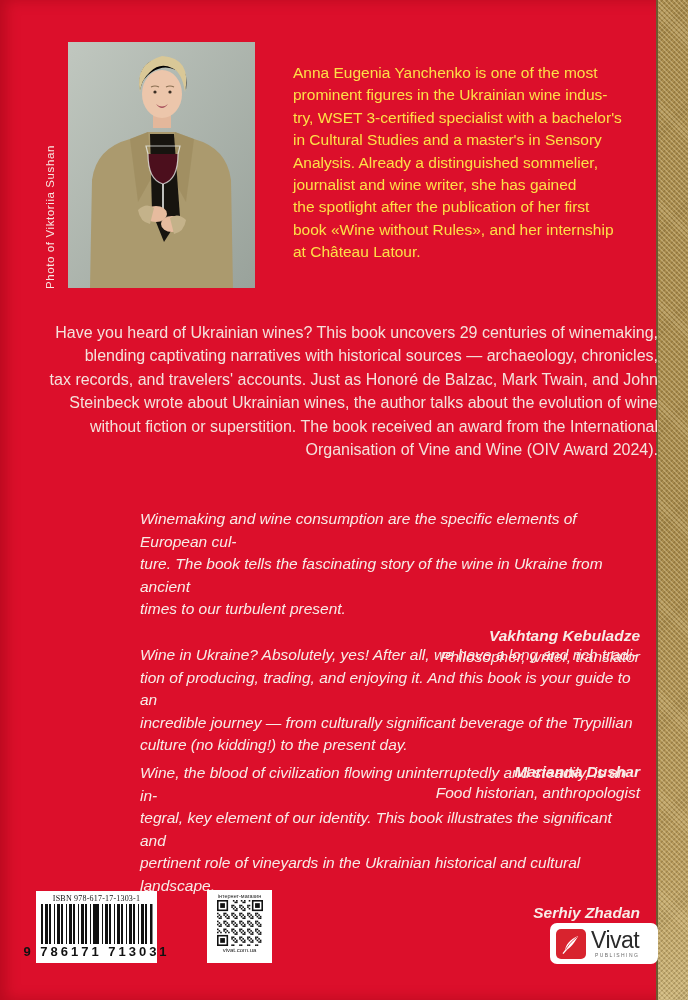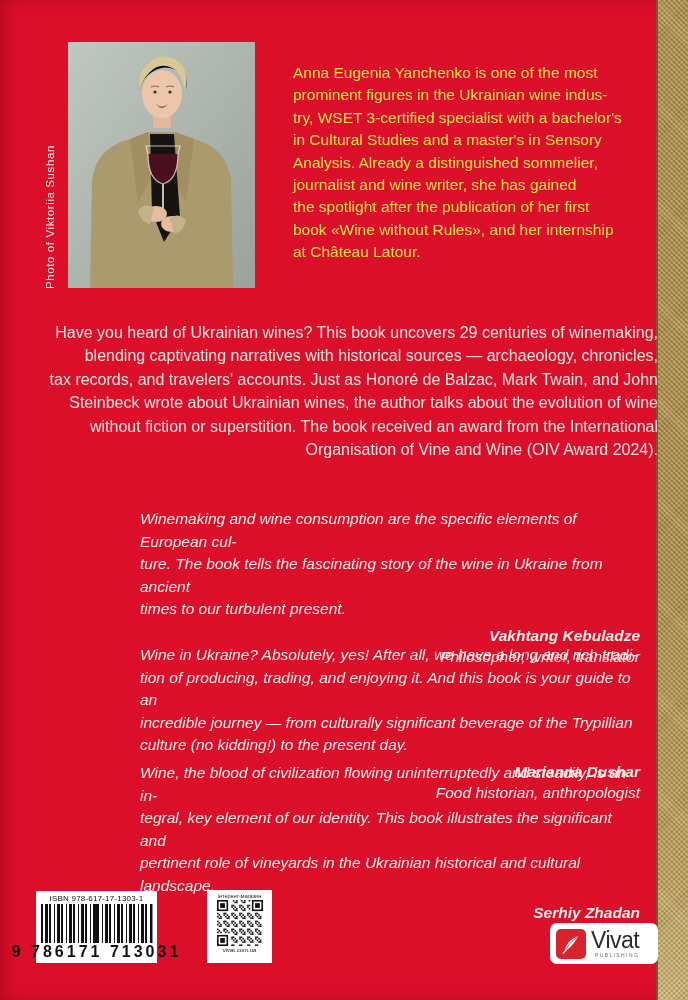--- a/index.html
+++ b/index.html
@@ -63,24 +63,24 @@
     font-size:15.5px;line-height:21px;
   }
   .q1{top:508px;} .q2{top:644px;} .q3{top:762px;}
   
   .isbn-box{
     position:absolute;left:36px;top:891px;width:121px;height:72px;
     background:#fff;color:#111;
     display:flex;flex-direction:column;align-items:center;
     padding:2px 3px;box-sizing:border-box;
   }
-  .isbn-label{font-size:8px;letter-spacing:.2px;white-space:nowrap;margin-top:1px;}
+  .isbn-label{font-size:8px;letter-spacing:.2px;white-space:nowrap;margin-top:1px;font-family:Liberation Serif, serif;}
   .isbn-bars{width:112px;height:40px;margin-top:1px;}
   .isbn-digits{
-    font-size:16px;font-weight:700;letter-spacing:3px;white-space:nowrap;
+    font-size:13px;font-weight:700;letter-spacing:3px;white-space:nowrap;
     margin-top:0;
   }
   .qr-box{
     position:absolute;left:207px;top:890px;width:65px;height:73px;
     background:#fff;color:#222;
     display:flex;flex-direction:column;align-items:center;
     padding:3px 2px;box-sizing:border-box;
   }
   .qr-top{font-size:5.5px;white-space:nowrap;}
   .qr-svg{width:46px;height:46px;margin:1px 0;}

